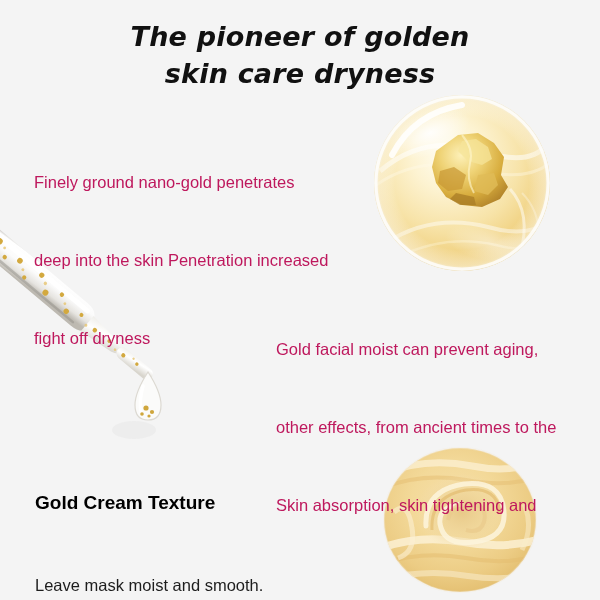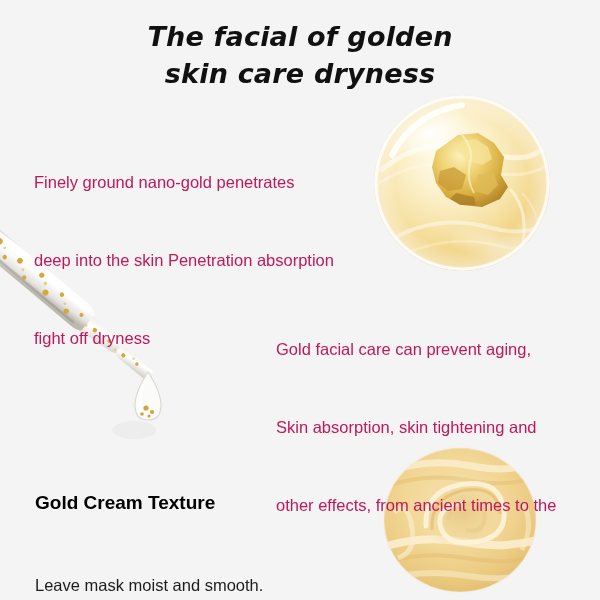--- a/index.html
+++ b/index.html
@@ -281,34 +281,34 @@
           <circle cx="-6" cy="42" r="1.8"></circle>
           <circle cx="1" cy="44" r="1.6"></circle>
         </g>
       </g>
 
       <ellipse cx="148" cy="234" rx="22" ry="9" fill="#ececec" opacity="0.9"></ellipse>
     </svg>
   </div>
 
   <div class="title">
-    <span class="tline">The facial of golden</span>
+    <span class="tline">The pioneer of golden</span>
     <span class="tline">skin care dryness</span>
   </div>
 
   <div class="para" id="para-intro">
     <span class="pline">Finely ground nano-gold penetrates</span>
-    <span class="pline">deep into the skin Penetration absorption</span>
+    <span class="pline">deep into the skin Penetration increased</span>
     <span class="pline">fight off dryness</span>
   </div>
 
   <div class="para" id="para-mask">
-    <span class="pline">Gold facial care can prevent aging,</span>
+    <span class="pline">Gold facial moist can prevent aging,</span>
+    <span class="pline">other effects, from ancient times to the</span>
     <span class="pline">Skin absorption, skin tightening and</span>
-    <span class="pline">other effects, from ancient times to the</span>
     
   </div>
 
   <div class="texture-block">
     <div class="texture-heading">Gold Cream Texture</div>
     <div class="texture-lines">
       <span class="pline">Leave mask moist and smooth.</span>
       
     </div>
   </div>

